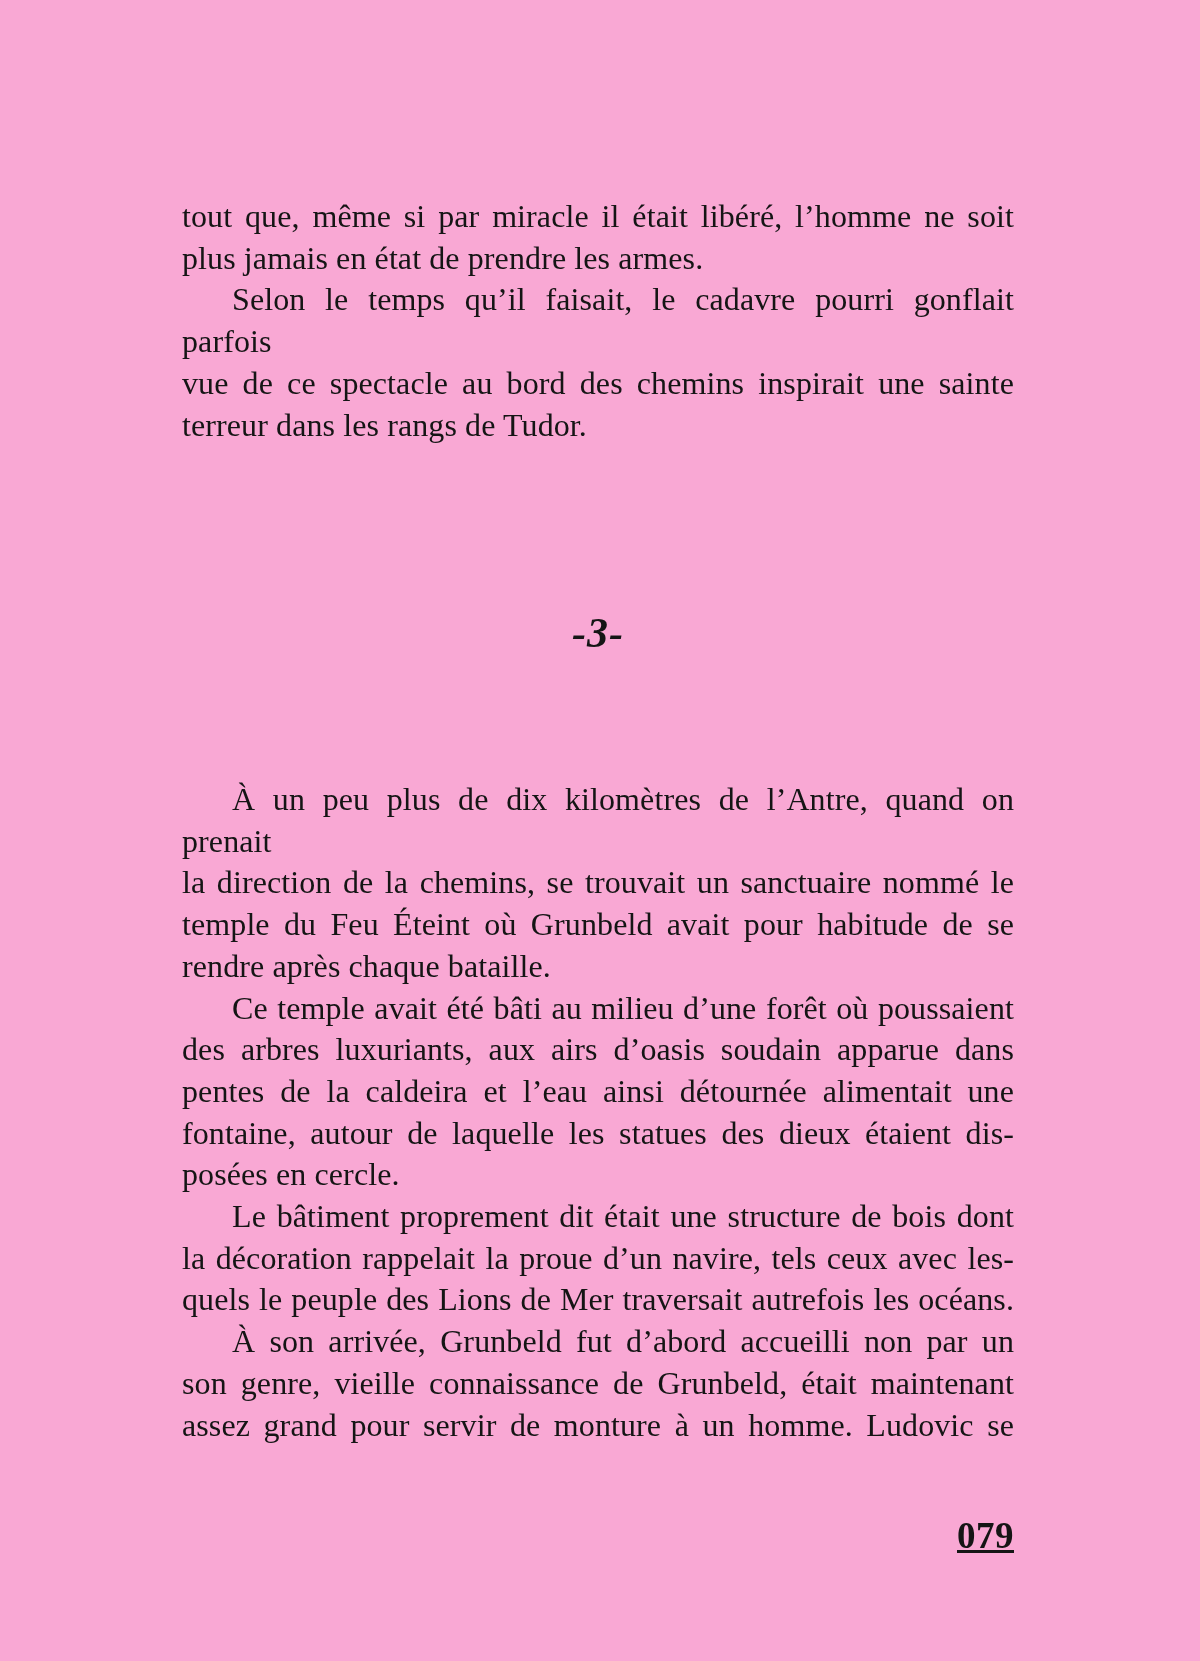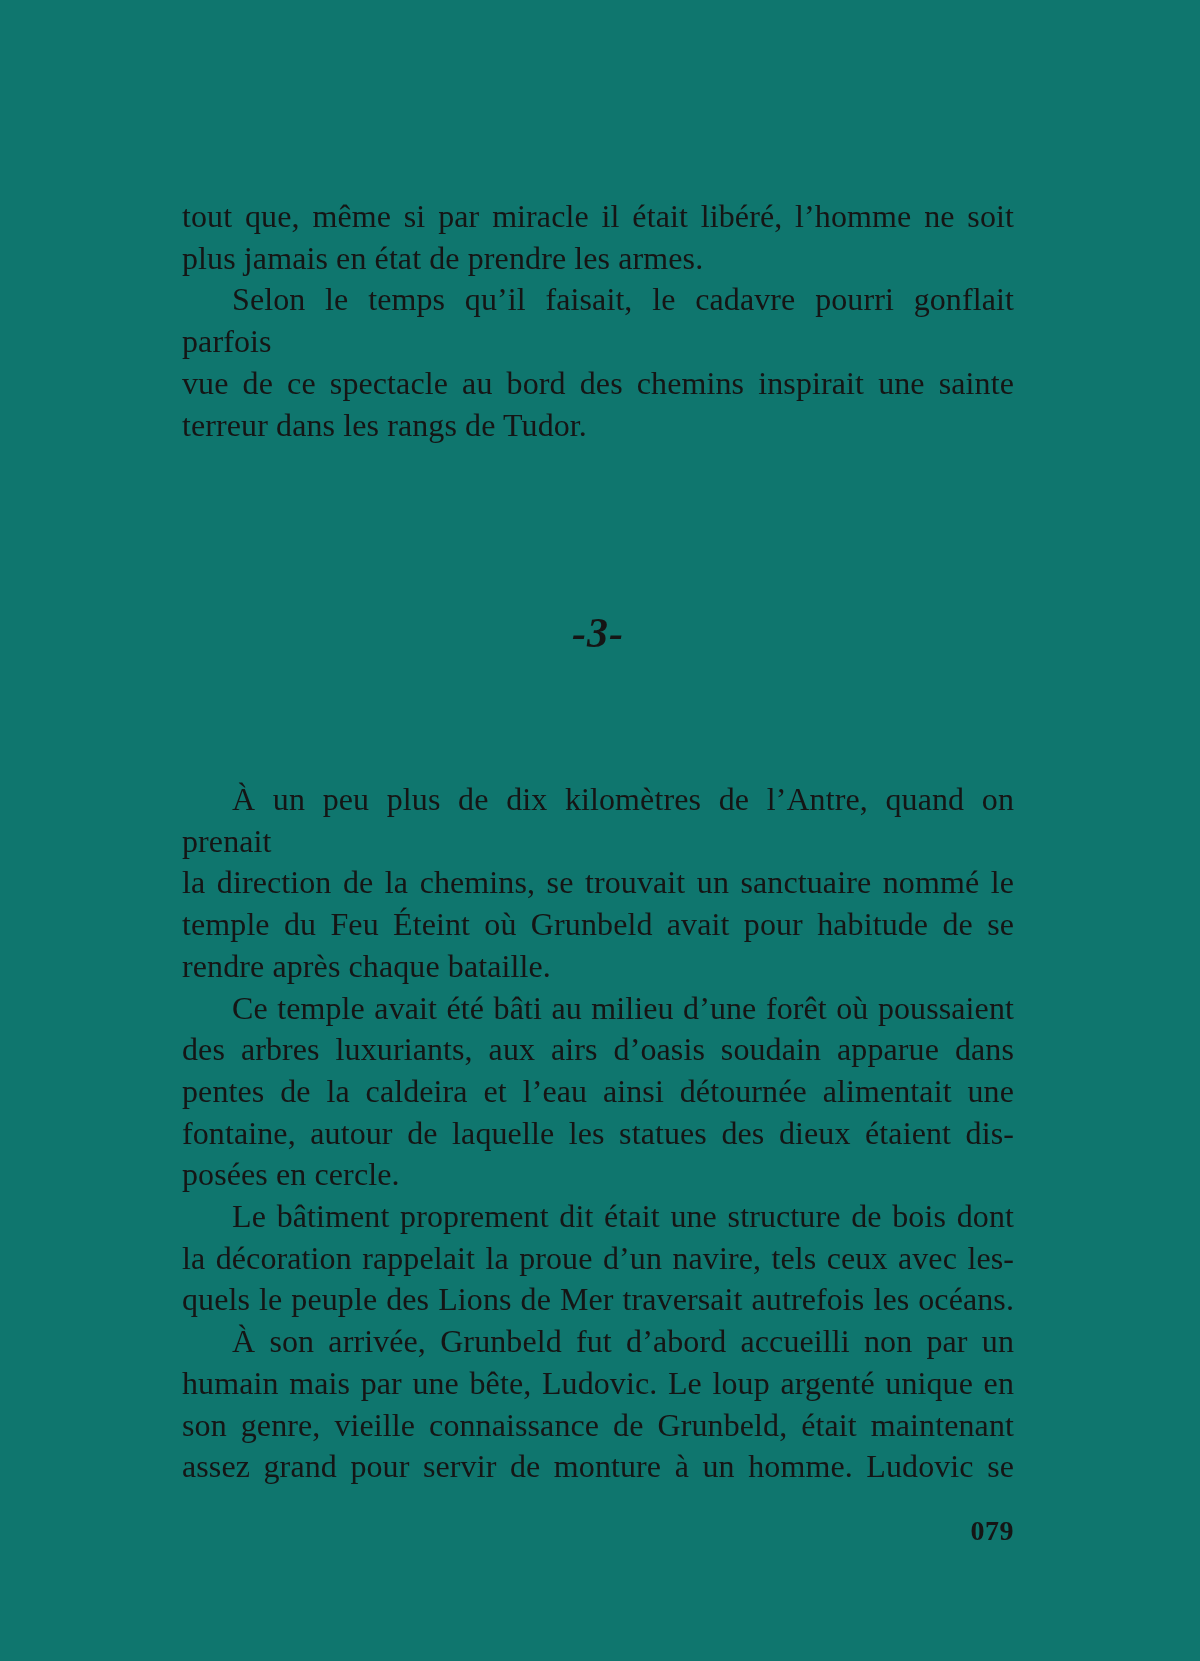--- a/index.html
+++ b/index.html
@@ -41,30 +41,31 @@
     font-style: italic;
     font-weight: 600;
     letter-spacing: 1px;
   }
   .page-number {
     position: absolute;
     left: 182px;
     width: 832px;
     top: 1517px;
     text-align: right;
-    font-size: 28px;
+    font-size: 37px;
     line-height: 1;
     font-weight: 600;
     letter-spacing: 0.5px;
+    text-decoration: underline;
   }
 </style>
 </head>
 <body>
 
-<div class="page" style="background: #0f766e; color: rgb(21, 21, 21);">
+<div class="page" style="background: #f9a8d4; color: rgb(21, 21, 21);">
 
   <div class="text-section" style="top: 196px;">
       <div class="line just">tout que, même si par miracle il était libéré, l’homme ne soit</div>
       <div class="line">plus jamais en état de prendre les armes.</div>
       <div class="line just indent">Selon le temps qu’il faisait, le cadavre pourri gonflait parfois</div>
       <div class="line just">vue de ce spectacle au bord des chemins inspirait une sainte</div>
       <div class="line">terreur dans les rangs de Tudor.</div>
     </div>
 
   <div class="chapter-heading">-3-</div>
@@ -76,20 +77,19 @@
       <div class="line">rendre après chaque bataille.</div>
       <div class="line just indent">Ce temple avait été bâti au milieu d’une forêt où poussaient</div>
       <div class="line just">des arbres luxuriants, aux airs d’oasis soudain apparue dans</div>
       <div class="line just">pentes de la caldeira et l’eau ainsi détournée alimentait une</div>
       <div class="line just">fontaine, autour de laquelle les statues des dieux étaient dis-</div>
       <div class="line">posées en cercle.</div>
       <div class="line just indent">Le bâtiment proprement dit était une structure de bois dont</div>
       <div class="line just">la décoration rappelait la proue d’un navire, tels ceux avec les-</div>
       <div class="line just">quels le peuple des Lions de Mer traversait autrefois les océans.</div>
       <div class="line just indent">À son arrivée, Grunbeld fut d’abord accueilli non par un</div>
-      <div class="line just">humain mais par une bête, Ludovic. Le loup argenté unique en</div>
       <div class="line just">son genre, vieille connaissance de Grunbeld, était maintenant</div>
       <div class="line just">assez grand pour servir de monture à un homme. Ludovic se</div>
     </div>
 
   <div class="page-number">079</div>
 
 </div>
 
 </body></html>

